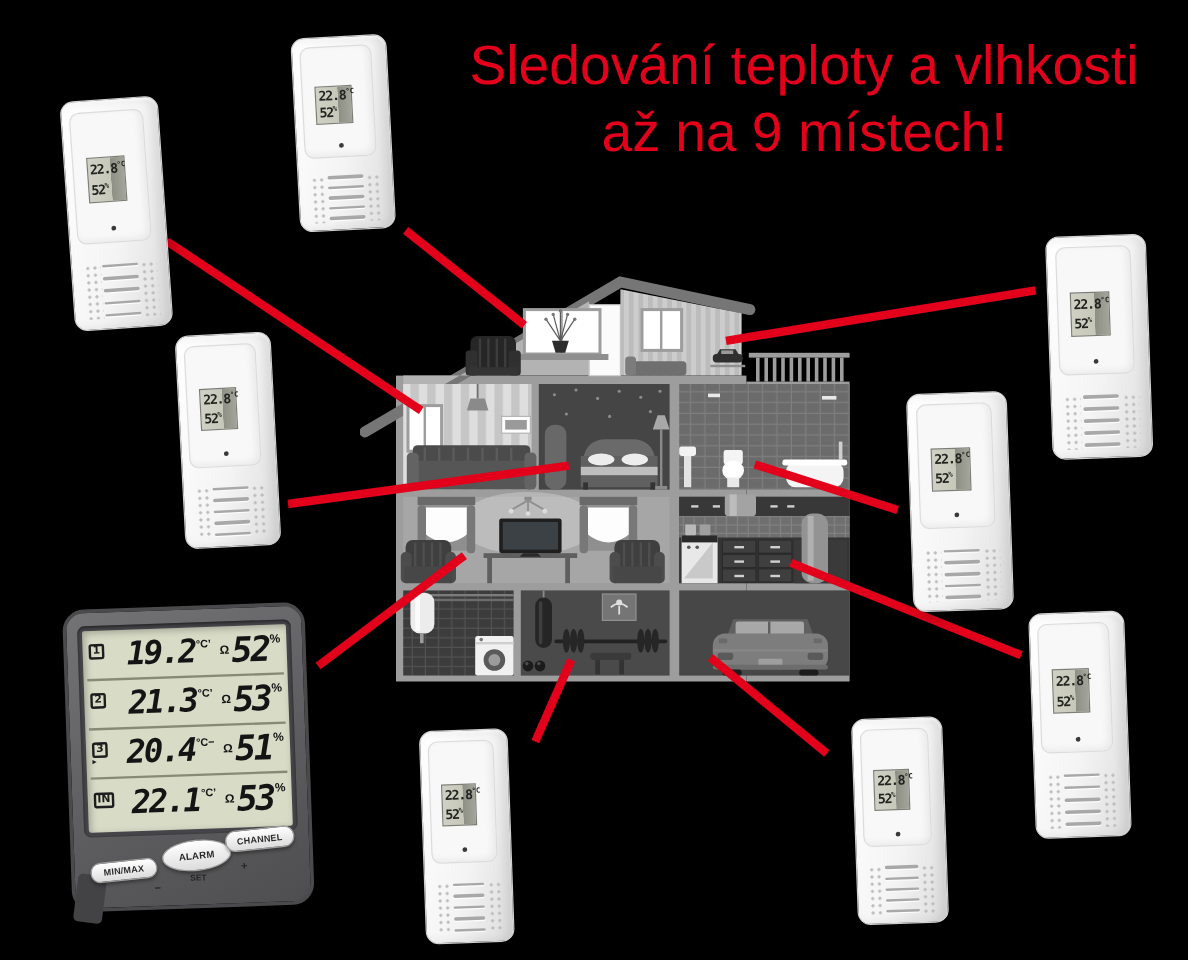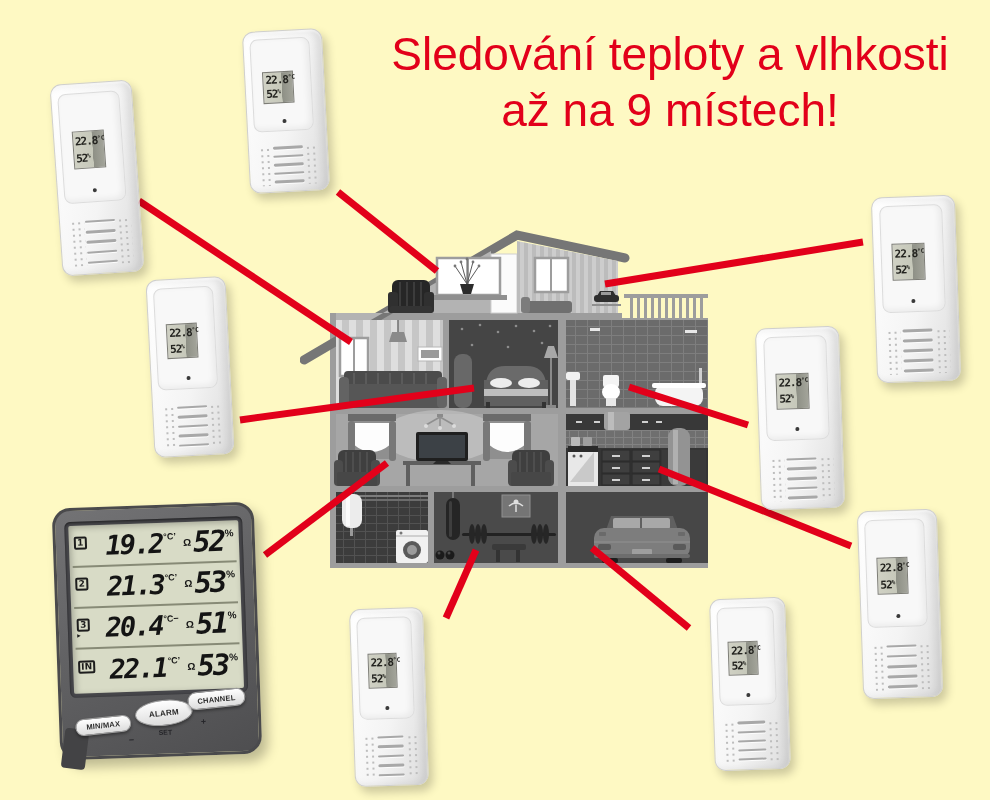--- a/index.html
+++ b/index.html
@@ -1,19 +1,19 @@
 <!DOCTYPE html>
 <html style="--accent: #e2001a;"><head>
 <meta charset="utf-8">
 <style>
   :root { --accent:#e2001a; }
   * { margin:0; padding:0; box-sizing:border-box; }
   html,body { background:#fff; }
   #stage {
-    position:relative; width:990px; height:800px; background:#fef9c3; overflow:hidden;
+    position:relative; width:990px; height:800px; background:#000000; overflow:hidden;
     font-family:"Liberation Sans", sans-serif;
   }
   
   #title {
     position:absolute; left:348px; top:26px; width:644px;
     text-align:center; color:var(--accent,#e2001a);
     font-size:46px; line-height:1.22; font-weight:400; letter-spacing:0;
   }
   
   #links { position:absolute; left:0; top:0; z-index:5; pointer-events:none; }

